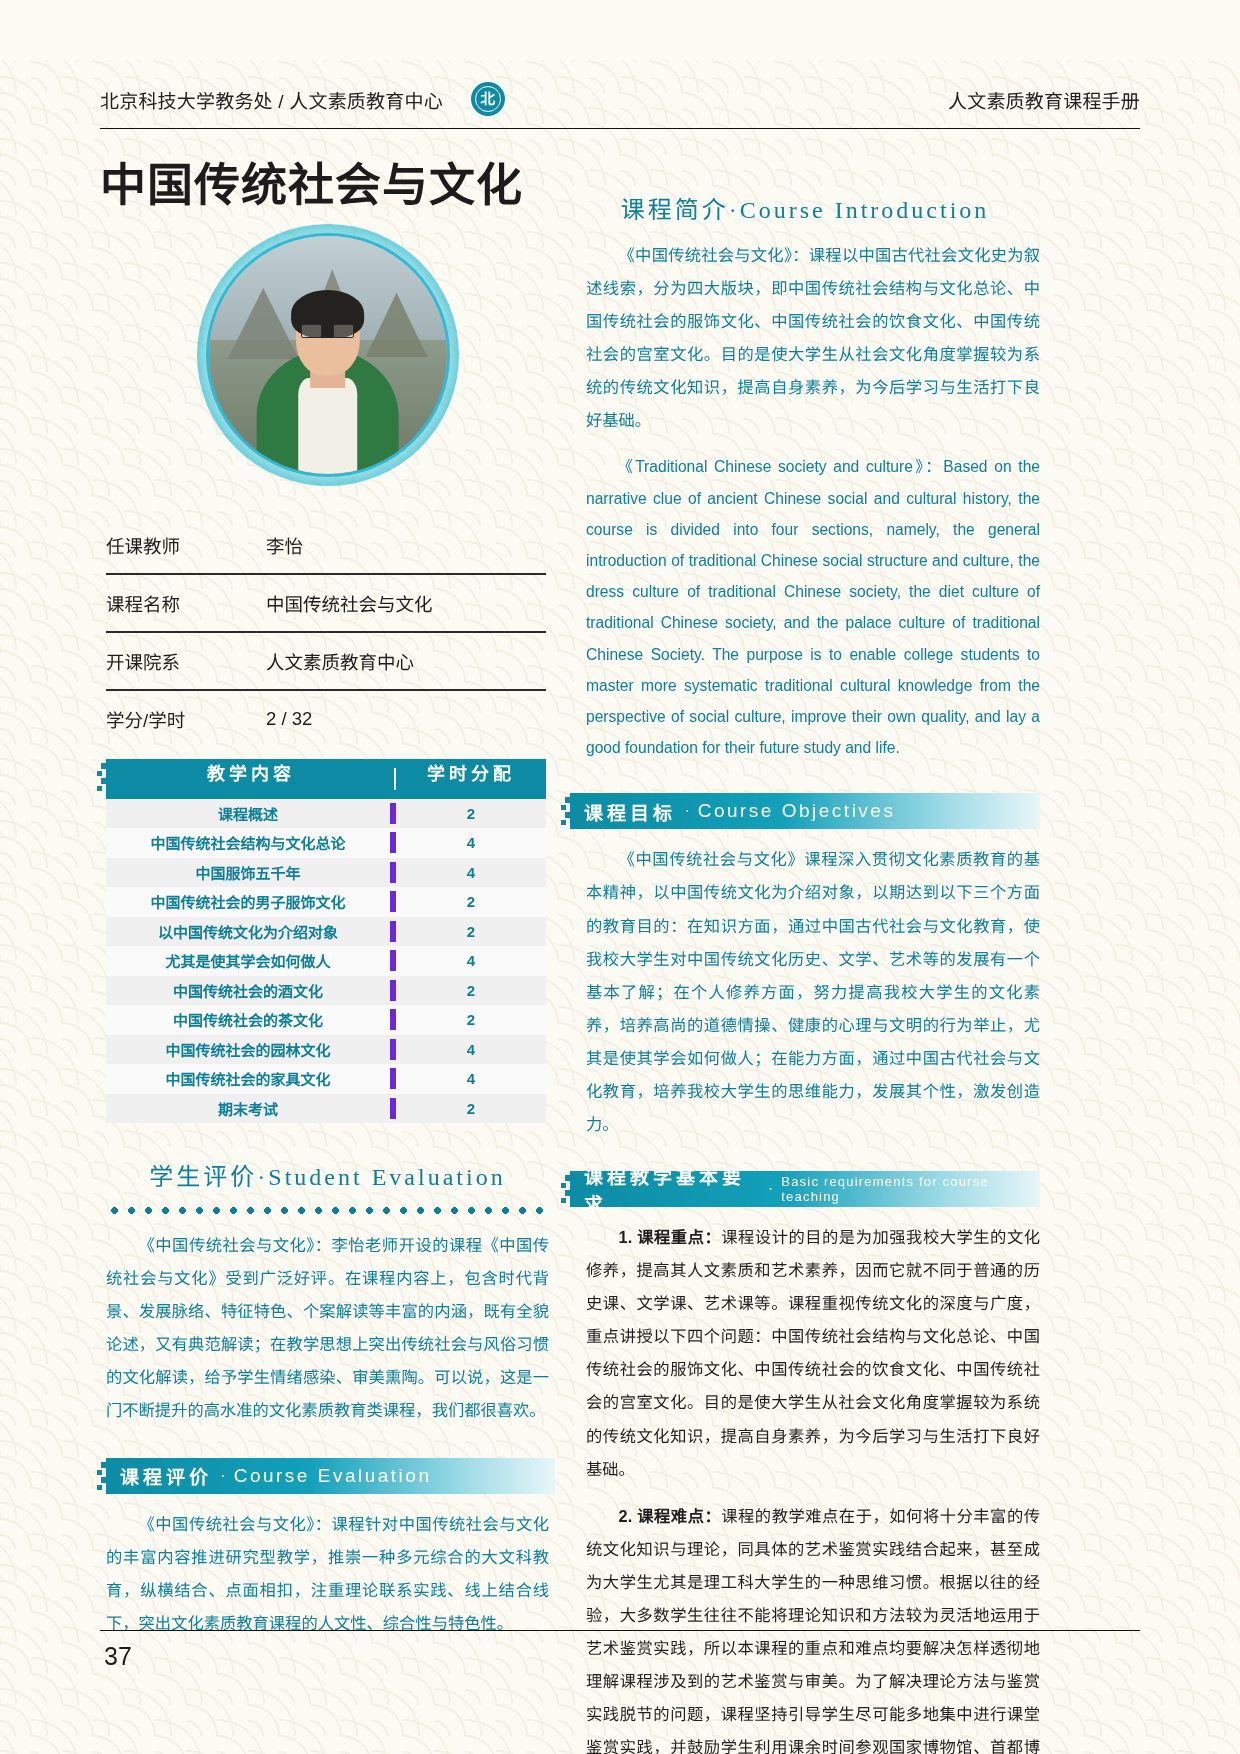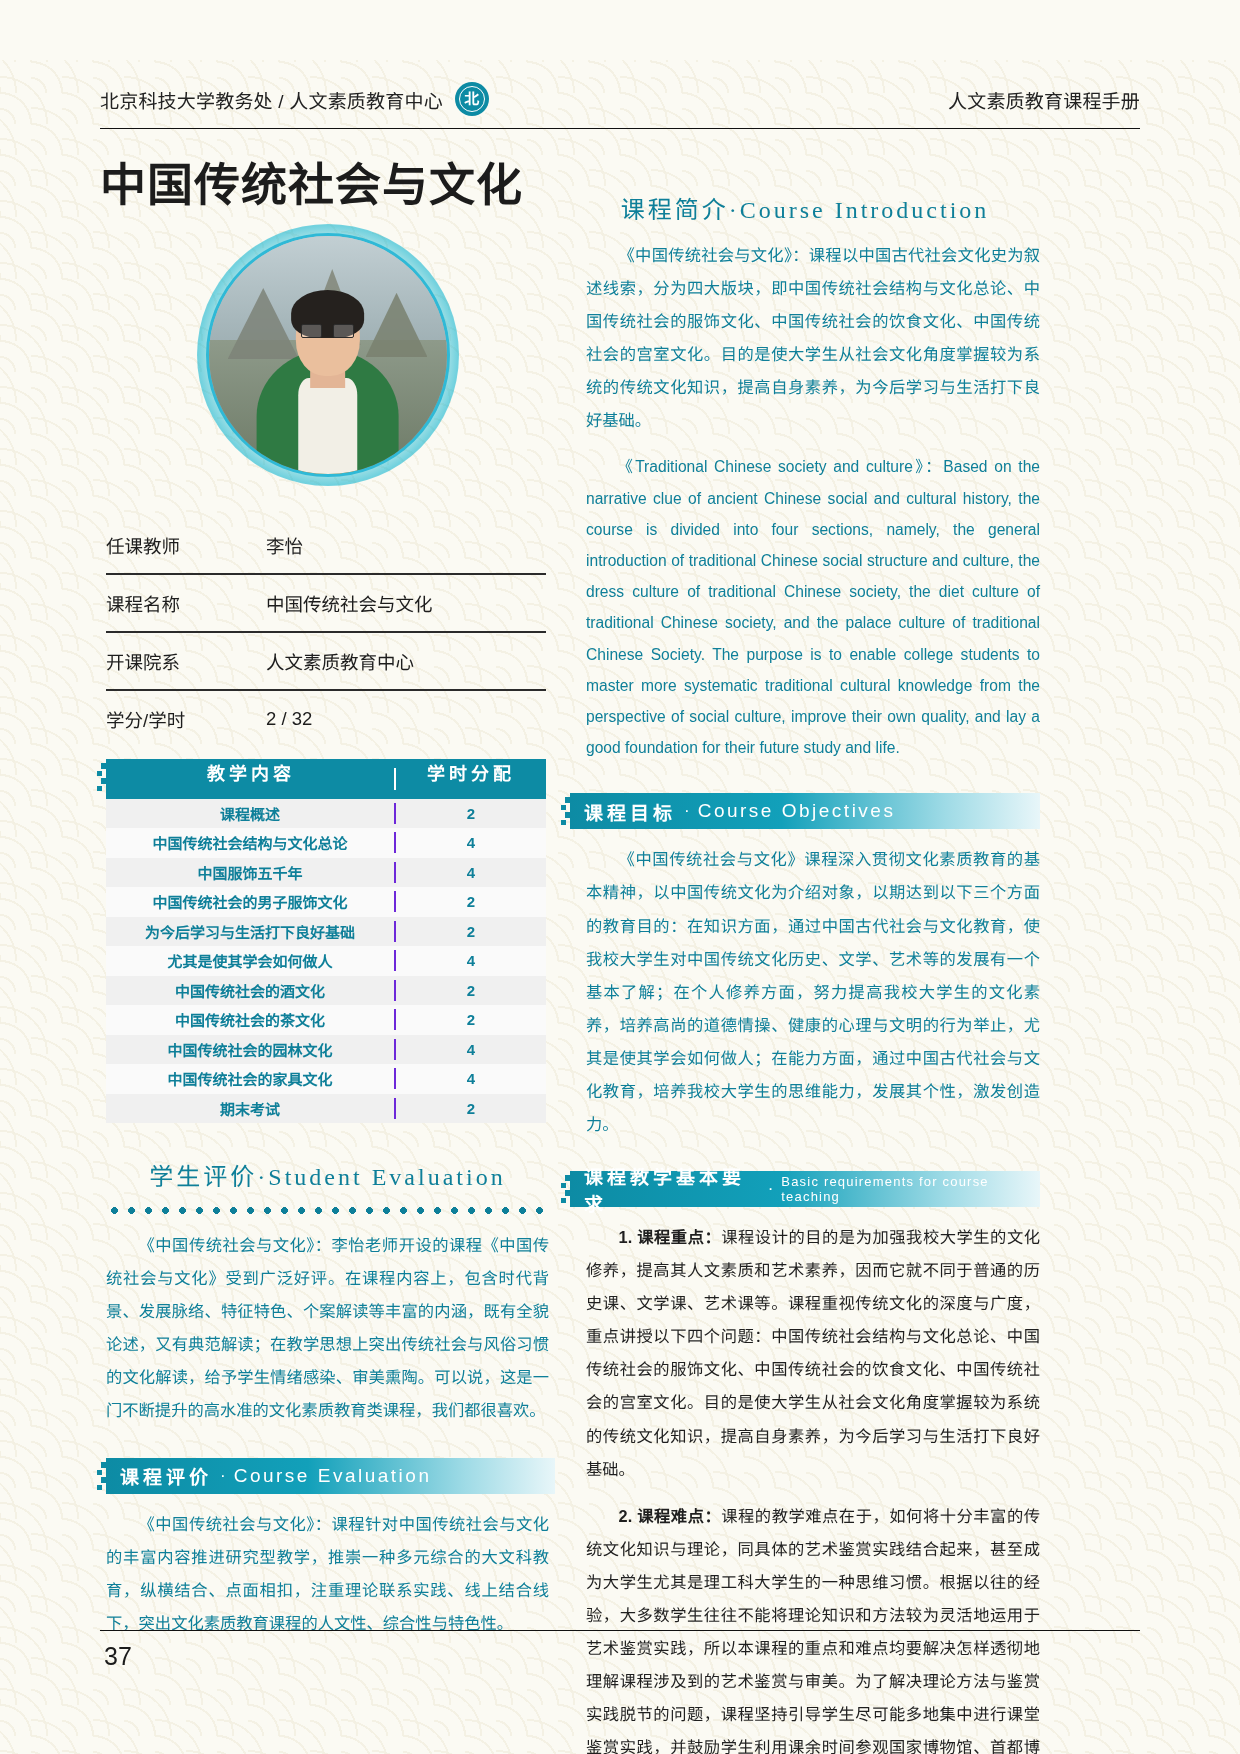--- a/index.html
+++ b/index.html
@@ -36,21 +36,21 @@
     opacity:.85;
   }
   .content{position:relative;z-index:3;}
 
   
   #topband{position:absolute;left:0;right:0;top:0;height:60px;background:#fbfaf3;z-index:2;}
   #header{
     position:absolute;left:100px;right:100px;top:76px;height:46px;
     display:flex;align-items:center;justify-content:space-between;
   }
-  #hdr-left{display:flex;align-items:center;gap:12px;}
+  #hdr-left{display:flex;align-items:center;gap:28px;}
   .hdr-text{font-size:19px;color:#222;letter-spacing:.2px;white-space:nowrap;}
   .logo{
     width:34px;height:34px;border-radius:50%;
     background:#0d8ba4;position:relative;flex:0 0 auto;
     box-shadow:0 0 0 2px #fbfaf3;
   }
   .logo::before{
     content:"";position:absolute;inset:4px;border-radius:50%;
     border:1.5px solid #ffffff;
   }
@@ -133,21 +133,21 @@
   .notch{position:absolute;left:-9px;top:4px;width:9px;height:32px;}
   .notch i{position:absolute;background:#0d8ba4;display:block;}
   .notch i:nth-child(1){left:4px;top:0;width:5px;height:6px;}
   .notch i:nth-child(2){left:0;top:8px;width:5px;height:5px;}
   .notch i:nth-child(3){left:4px;top:15px;width:5px;height:6px;}
   .notch i:nth-child(4){left:0;top:23px;width:5px;height:5px;}
 
   .ht-row{display:flex;height:29.5px;align-items:center;font-size:15px;color:#0e7f99;font-weight:bold;}
   .ht-row.odd{background:#f0f0f0;}
   .ht-row.even{background:#fafafa;}
-  .ht-row .c1{flex:1;text-align:center;border-right:2px solid #6d28d9;}
+  .ht-row .c1{flex:1;text-align:center;border-right:6px solid #6d28d9;}
   .ht-row .c2{width:150px;flex:0 0 150px;text-align:center;}
 
   
   .sec-head-serif{
     text-align:center;color:#0e7f99;font-weight:normal;
     font-family:"Liberation Serif","DejaVu Serif",serif;
     font-size:24px;letter-spacing:3px;margin:34px 0 0 0;
   }
   .dot-rule{
     margin:14px 6px 0 6px;height:9px;
@@ -272,21 +272,21 @@
             </div>
             <div class="ht-row odd">
               <span class="c1">中国服饰五千年</span>
               <span class="c2">4</span>
             </div>
             <div class="ht-row even">
               <span class="c1">中国传统社会的男子服饰文化</span>
               <span class="c2">2</span>
             </div>
             <div class="ht-row odd">
-              <span class="c1">为今后学习与生活打下良好基础</span>
+              <span class="c1">以中国传统文化为介绍对象</span>
               <span class="c2">2</span>
             </div>
             <div class="ht-row even">
               <span class="c1">尤其是使其学会如何做人</span>
               <span class="c2">4</span>
             </div>
             <div class="ht-row odd">
               <span class="c1">中国传统社会的酒文化</span>
               <span class="c2">2</span>
             </div>

